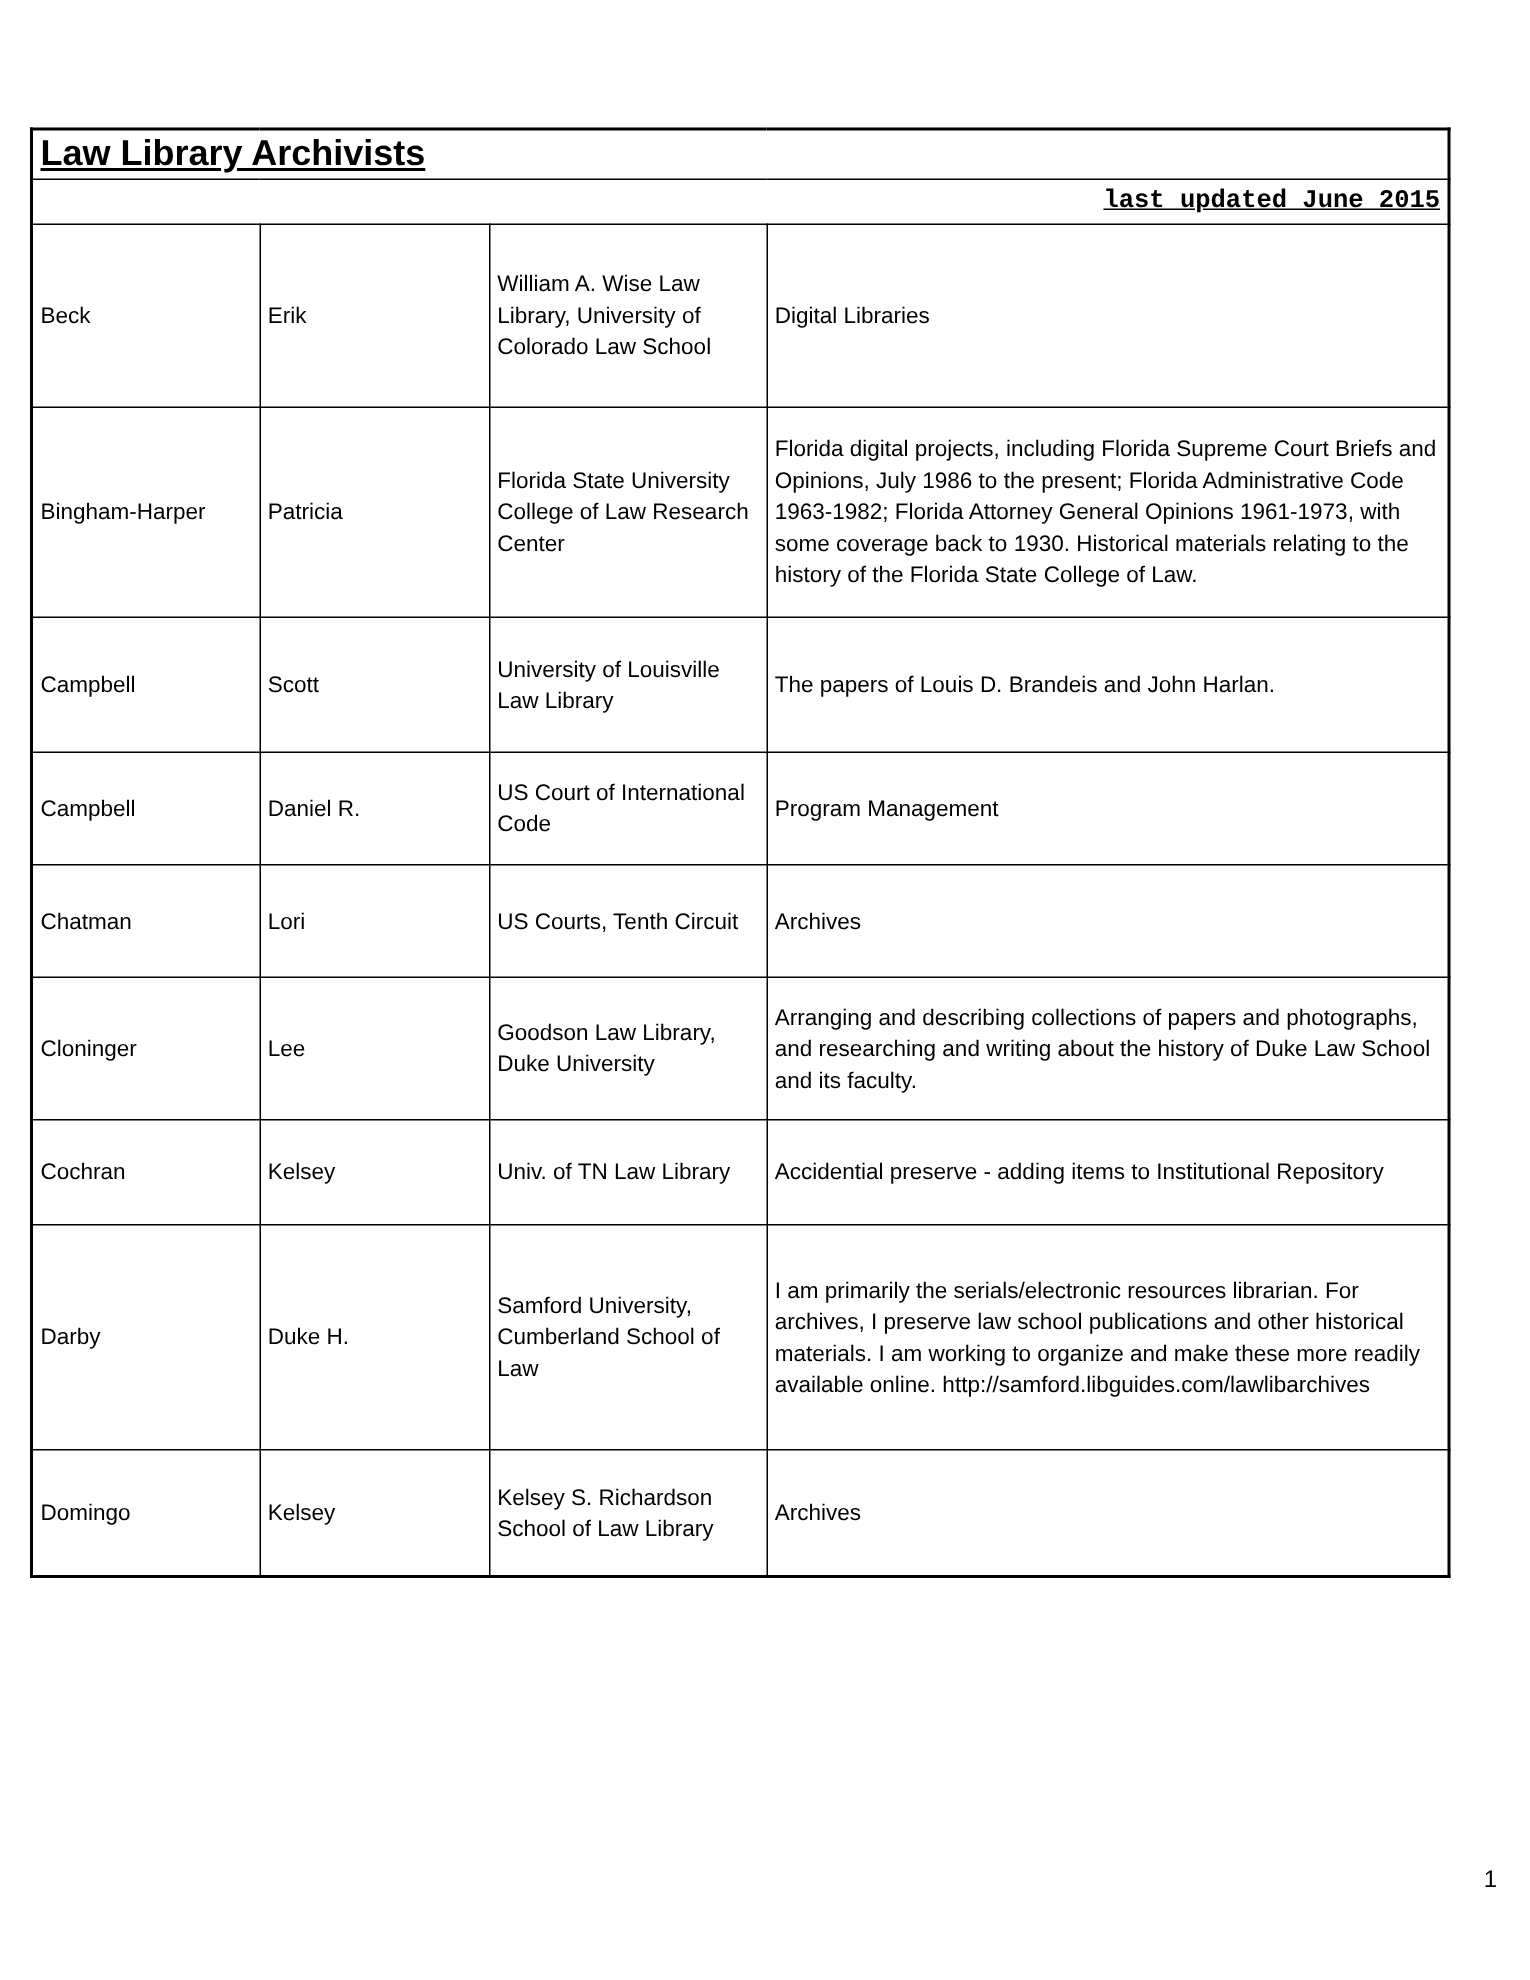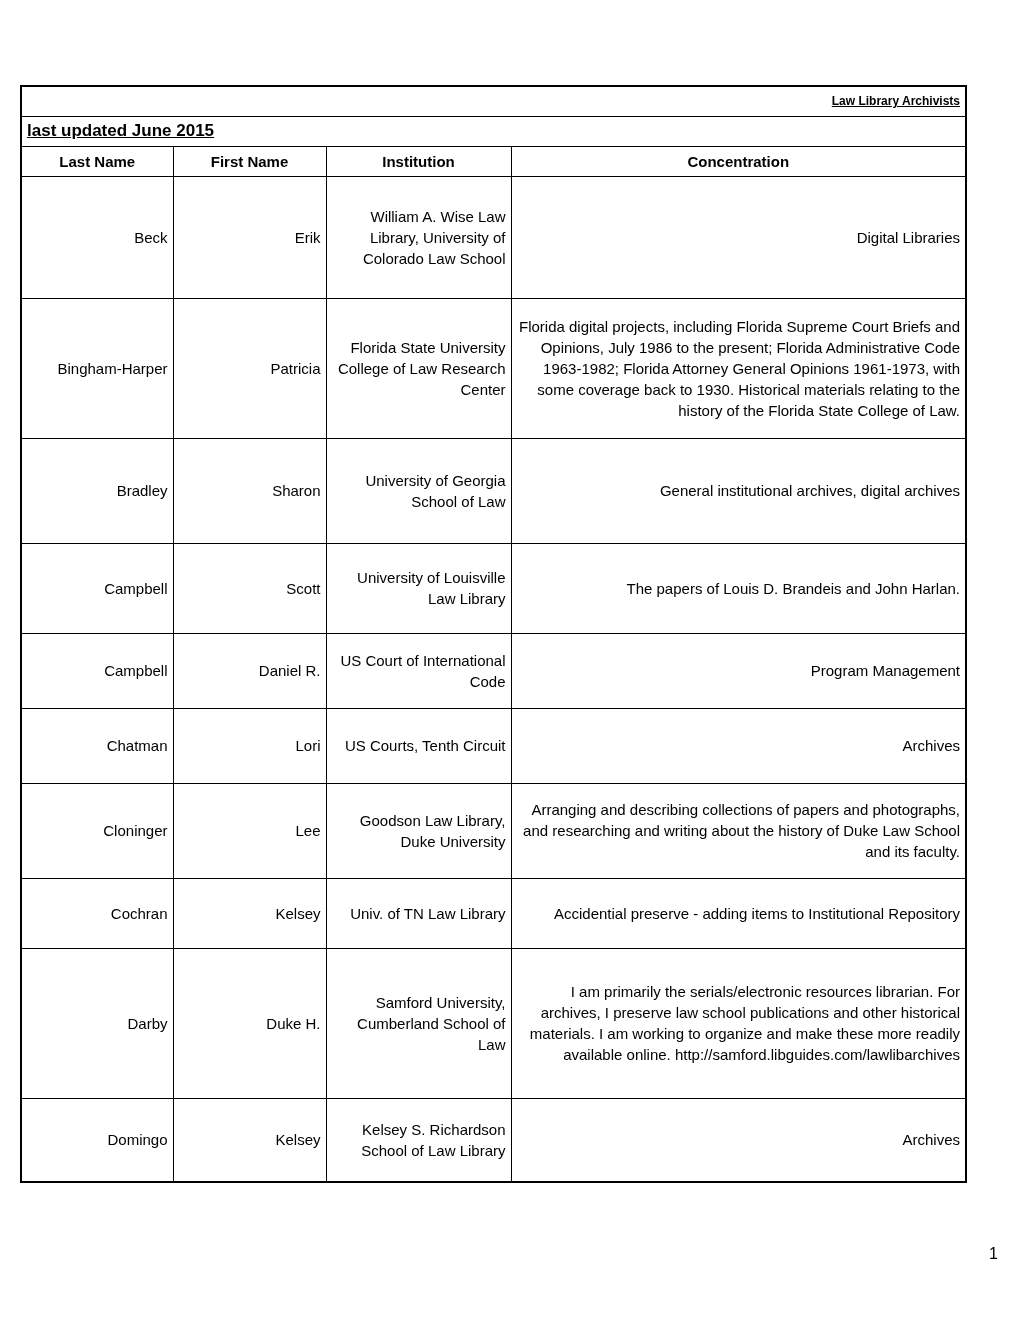--- a/index.html
+++ b/index.html
@@ -35,42 +35,43 @@
     border: 1px solid #000000;
     padding: 3px 5px;
     vertical-align: middle;
     font-size: 15px;
     line-height: 1.4;
     word-wrap: break-word;
     overflow-wrap: break-word;
   }
   tr.title-row td {
     height: 30px;
-    text-align: right;
+    text-align: left;
     font-weight: bold;
-    font-size: 12px;
+    font-size: 24px;
     text-decoration: underline;
     line-height: 1.1;
   }
   tr.subtitle-row td {
     height: 30px;
-    text-align: left;
+    text-align: right;
     font-weight: bold;
     font-size: 17px;
     text-decoration: underline;
     line-height: 1.1;
+    font-family: Liberation Mono, monospace;
   }
   tr.header-row th {
     height: 30px;
     text-align: center;
     font-weight: bold;
     font-size: 15px;
   }
   tbody td {
-    text-align: right;
+    text-align: left;
   }
   .page-number {
     position: absolute;
     top: 1245px;
     right: 22px;
     font-size: 16px;
   }
 </style>
 </head>
 <body>
@@ -84,45 +85,33 @@
       <col style="width:185px">
       <col style="width:455px">
     </colgroup>
     <thead>
       <tr class="title-row">
         <td colspan="4">Law Library Archivists</td>
       </tr>
       <tr class="subtitle-row">
         <td colspan="4">last updated June 2015</td>
       </tr>
-      <tr class="header-row">
-        <th>Last Name</th>
-        <th>First Name</th>
-        <th>Institution</th>
-        <th>Concentration</th>
-      </tr>
     </thead>
     <tbody>
         <tr style="height: 122px;">
           <td>Beck</td>
           <td>Erik</td>
           <td>William A. Wise Law Library, University of Colorado Law School</td>
           <td>Digital Libraries</td>
         </tr>
         <tr style="height: 140px;">
           <td>Bingham-Harper</td>
           <td>Patricia</td>
           <td>Florida State University College of Law Research Center</td>
           <td>Florida digital projects, including Florida Supreme Court Briefs and Opinions, July 1986 to the present; Florida Administrative Code 1963-1982; Florida Attorney General Opinions 1961-1973, with some coverage back to 1930. Historical materials relating to the history of the Florida State College of Law.</td>
-        </tr>
-        <tr style="height: 105px;">
-          <td>Bradley</td>
-          <td>Sharon</td>
-          <td>University of Georgia School of Law</td>
-          <td>General institutional archives, digital archives</td>
         </tr>
         <tr style="height: 90px;">
           <td>Campbell</td>
           <td>Scott</td>
           <td>University of Louisville Law Library</td>
           <td>The papers of Louis D. Brandeis and John Harlan.</td>
         </tr>
         <tr style="height: 75px;">
           <td>Campbell</td>
           <td>Daniel R.</td>

